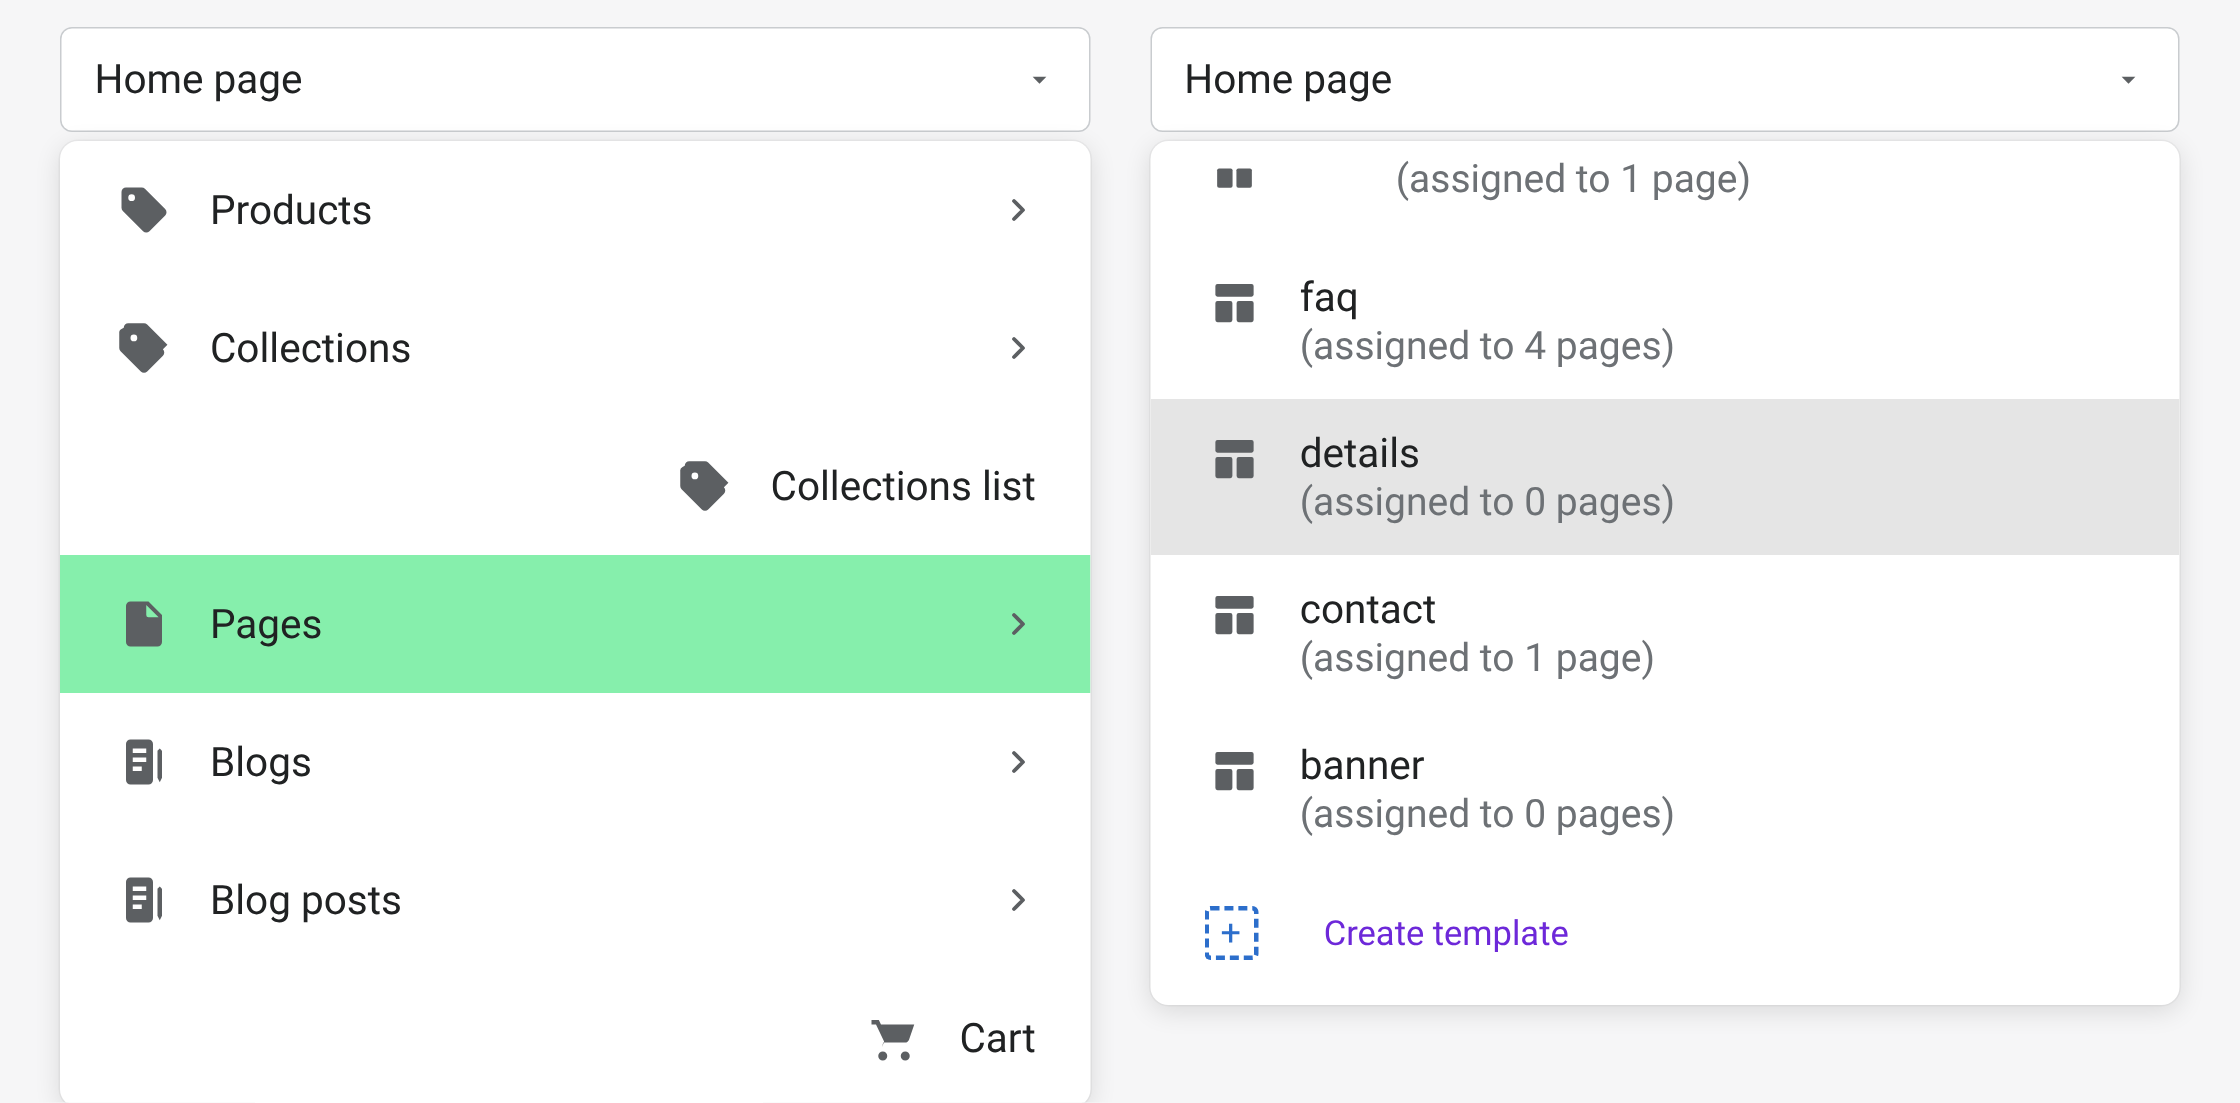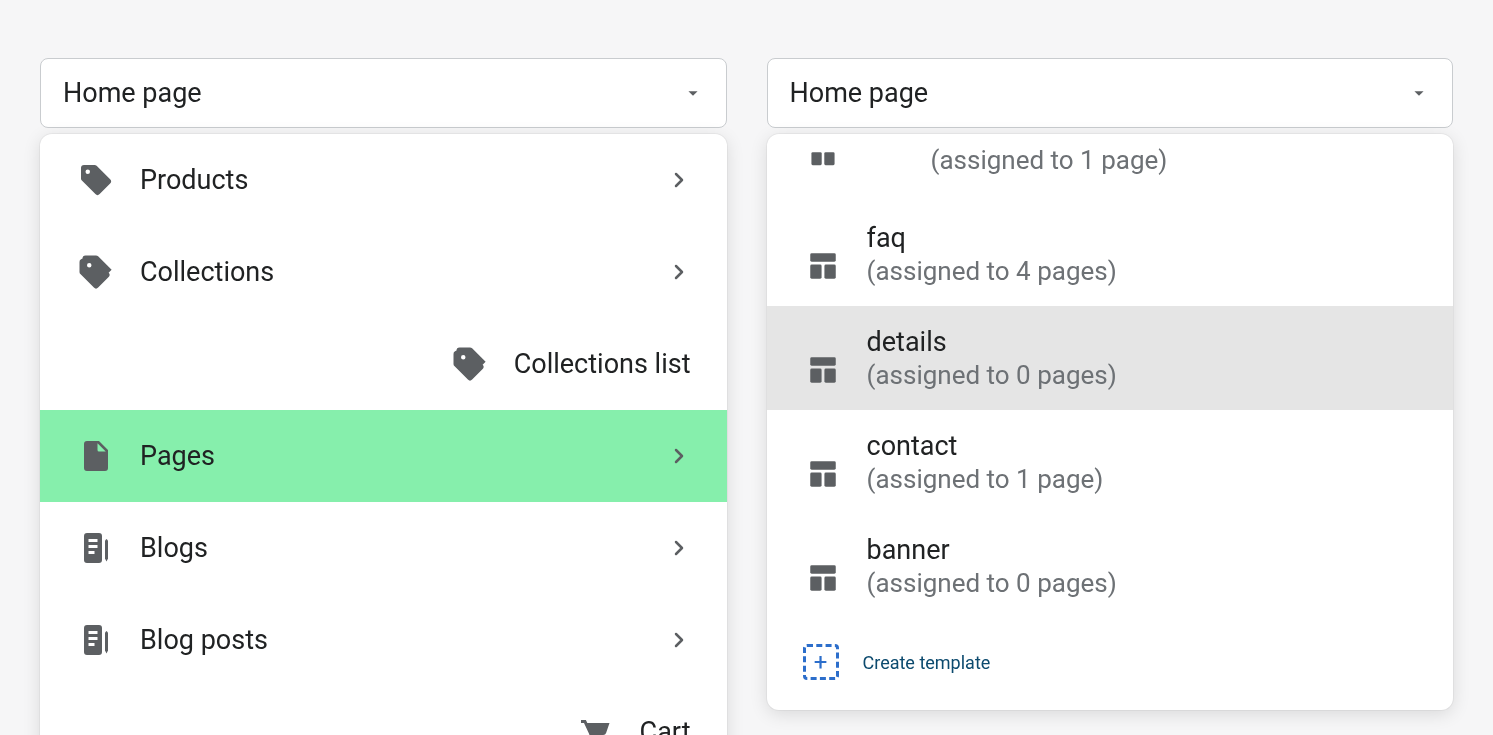--- a/index.html
+++ b/index.html
@@ -24,21 +24,20 @@
       border: 1px solid #c9cccf;
       border-radius: 8px;
       padding: 18px 22px;
       display: flex;
       align-items: center;
       justify-content: space-between;
       font-size: 27px;
       color: #202223;
       cursor: pointer;
       margin-bottom: 6px;
-      margin-top: 40px;
     }
     .select-bar .caret {
       color: #5c5f62;
     }
     .dropdown {
       background: #fff;
       border-radius: 12px;
       box-shadow: 0 4px 18px rgba(0,0,0,0.12), 0 0 0 1px rgba(0,0,0,0.04);
       overflow: hidden;
     }
@@ -65,21 +64,21 @@
       height: 40px;
       display: flex;
       align-items: center;
       justify-content: center;
       color: #5c5f62;
       flex-shrink: 0;
     }
     
     .template-item {
       display: flex;
-      align-items: flex-end;
+      align-items: flex-start;
       gap: 24px;
       padding: 20px 36px;
       cursor: pointer;
     }
     .template-item.hover {
       background: #e5e5e5;
     }
     .template-text {
       display: flex;
       flex-direction: column;
@@ -103,22 +102,23 @@
       margin-left: 64px; 
     }
     .create-row {
       display: flex;
       align-items: center;
       gap: 24px;
       padding: 26px 36px 30px 36px;
       cursor: pointer;
     }
     .create-link {
-      color: #0c4a6e;
-      font-size: 18px;
+      color: #6d28d9;
+      font-size: 23px;
+      margin-left: 20px;
     }
     .dashed-plus {
       width: 36px;
       height: 36px;
       border: 3px dashed #2c6ecb;
       border-radius: 4px;
       color: #2c6ecb;
       display: flex;
       align-items: center;
       justify-content: center;

